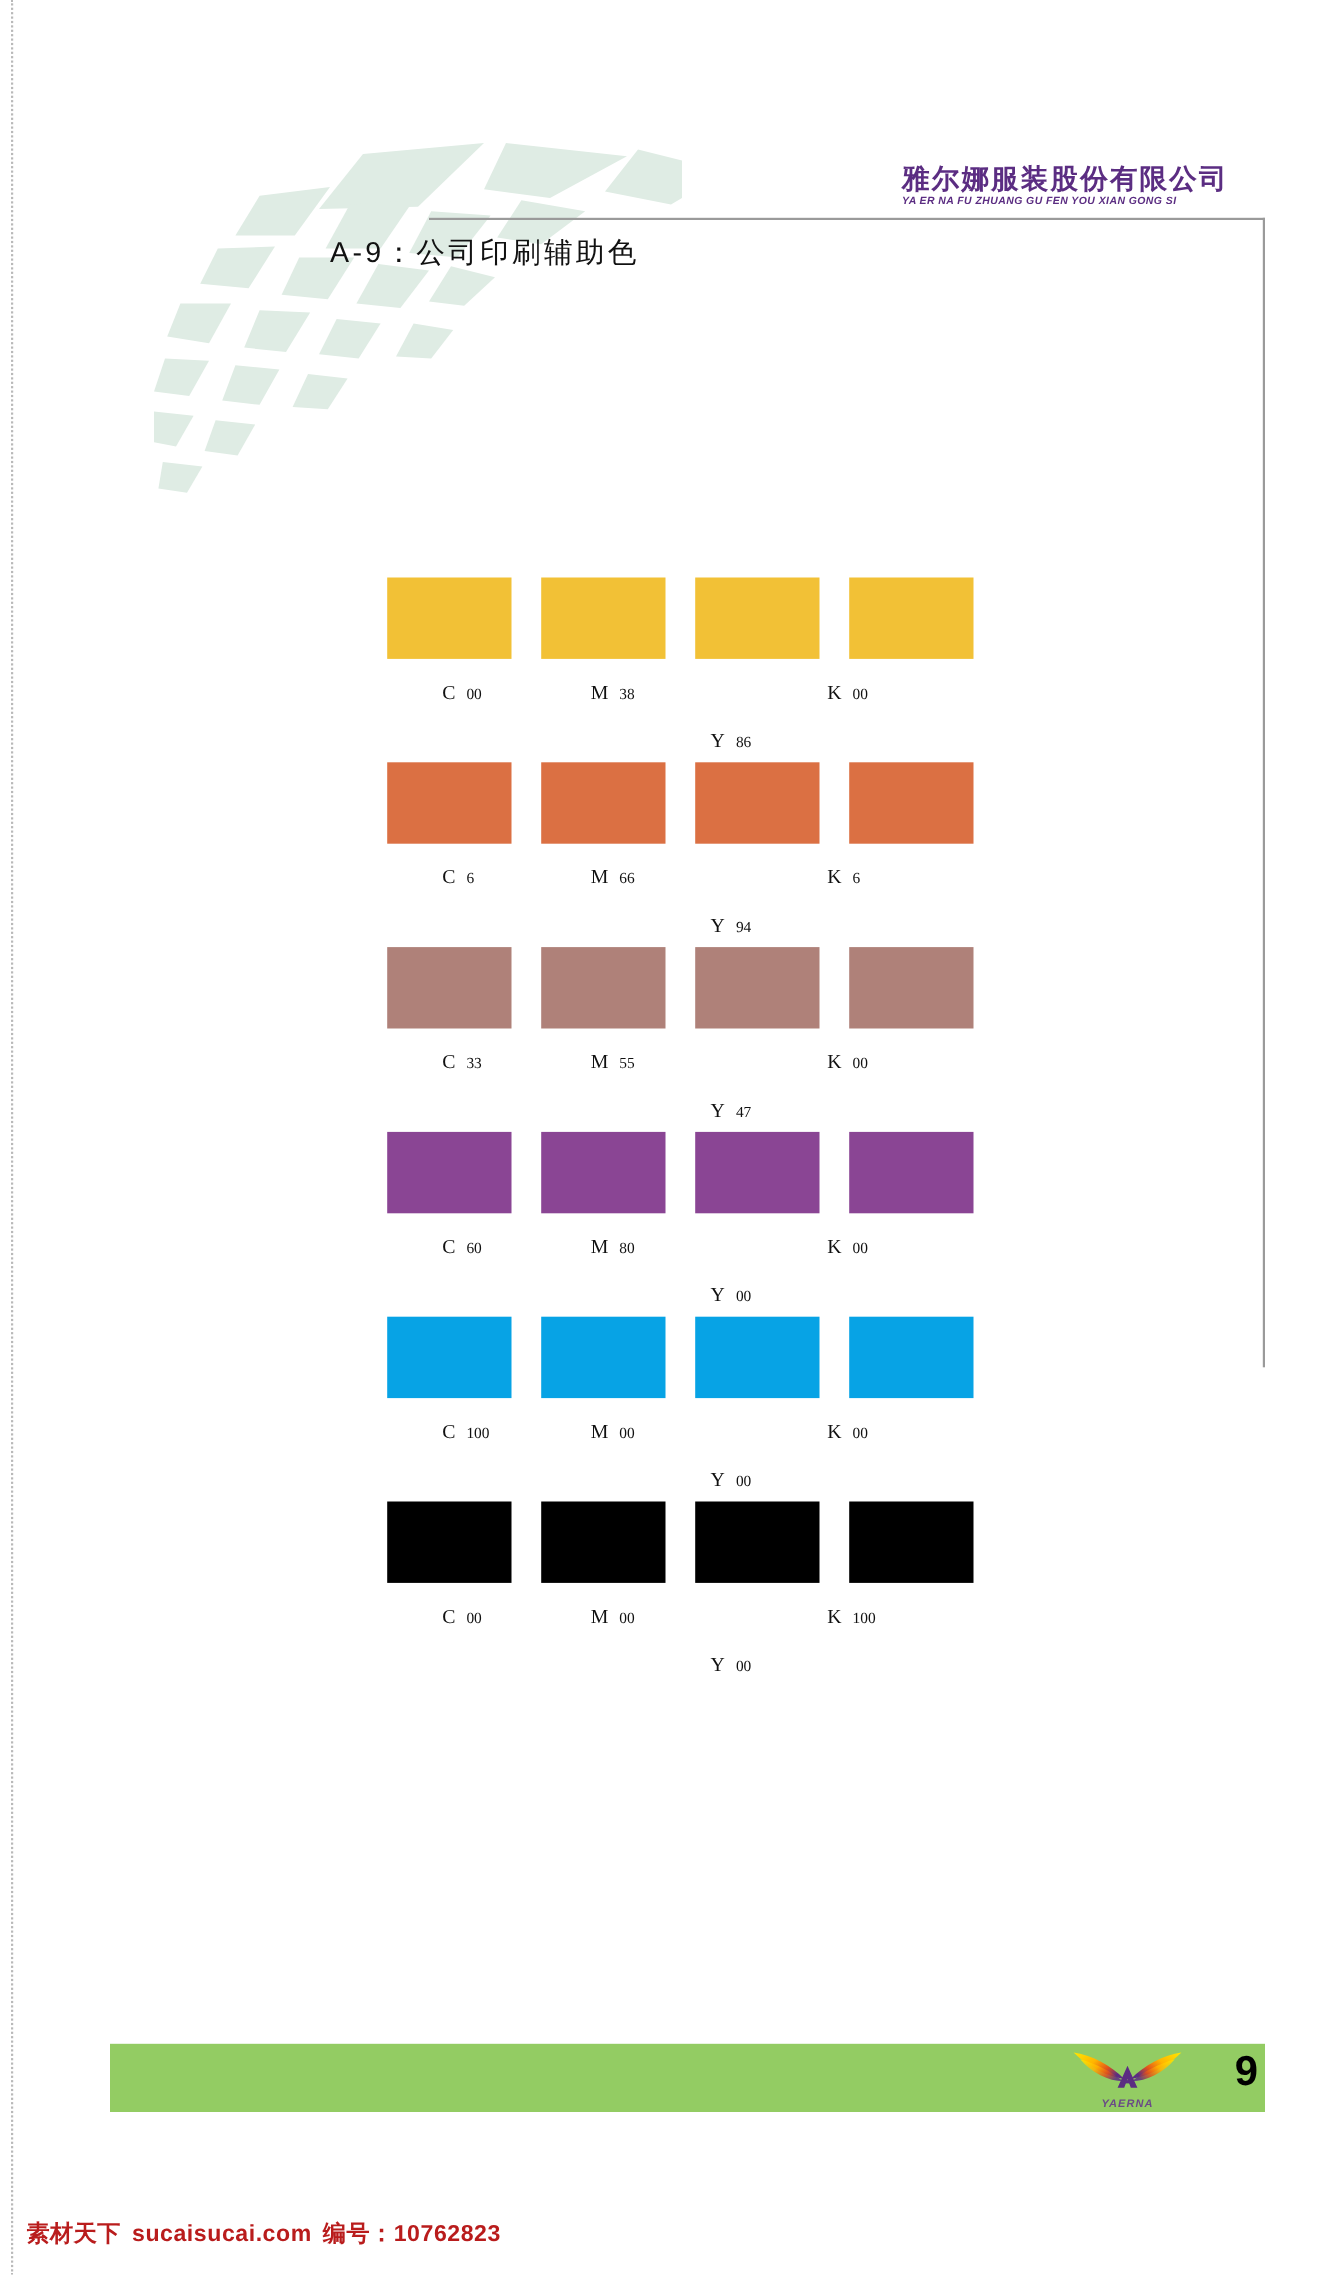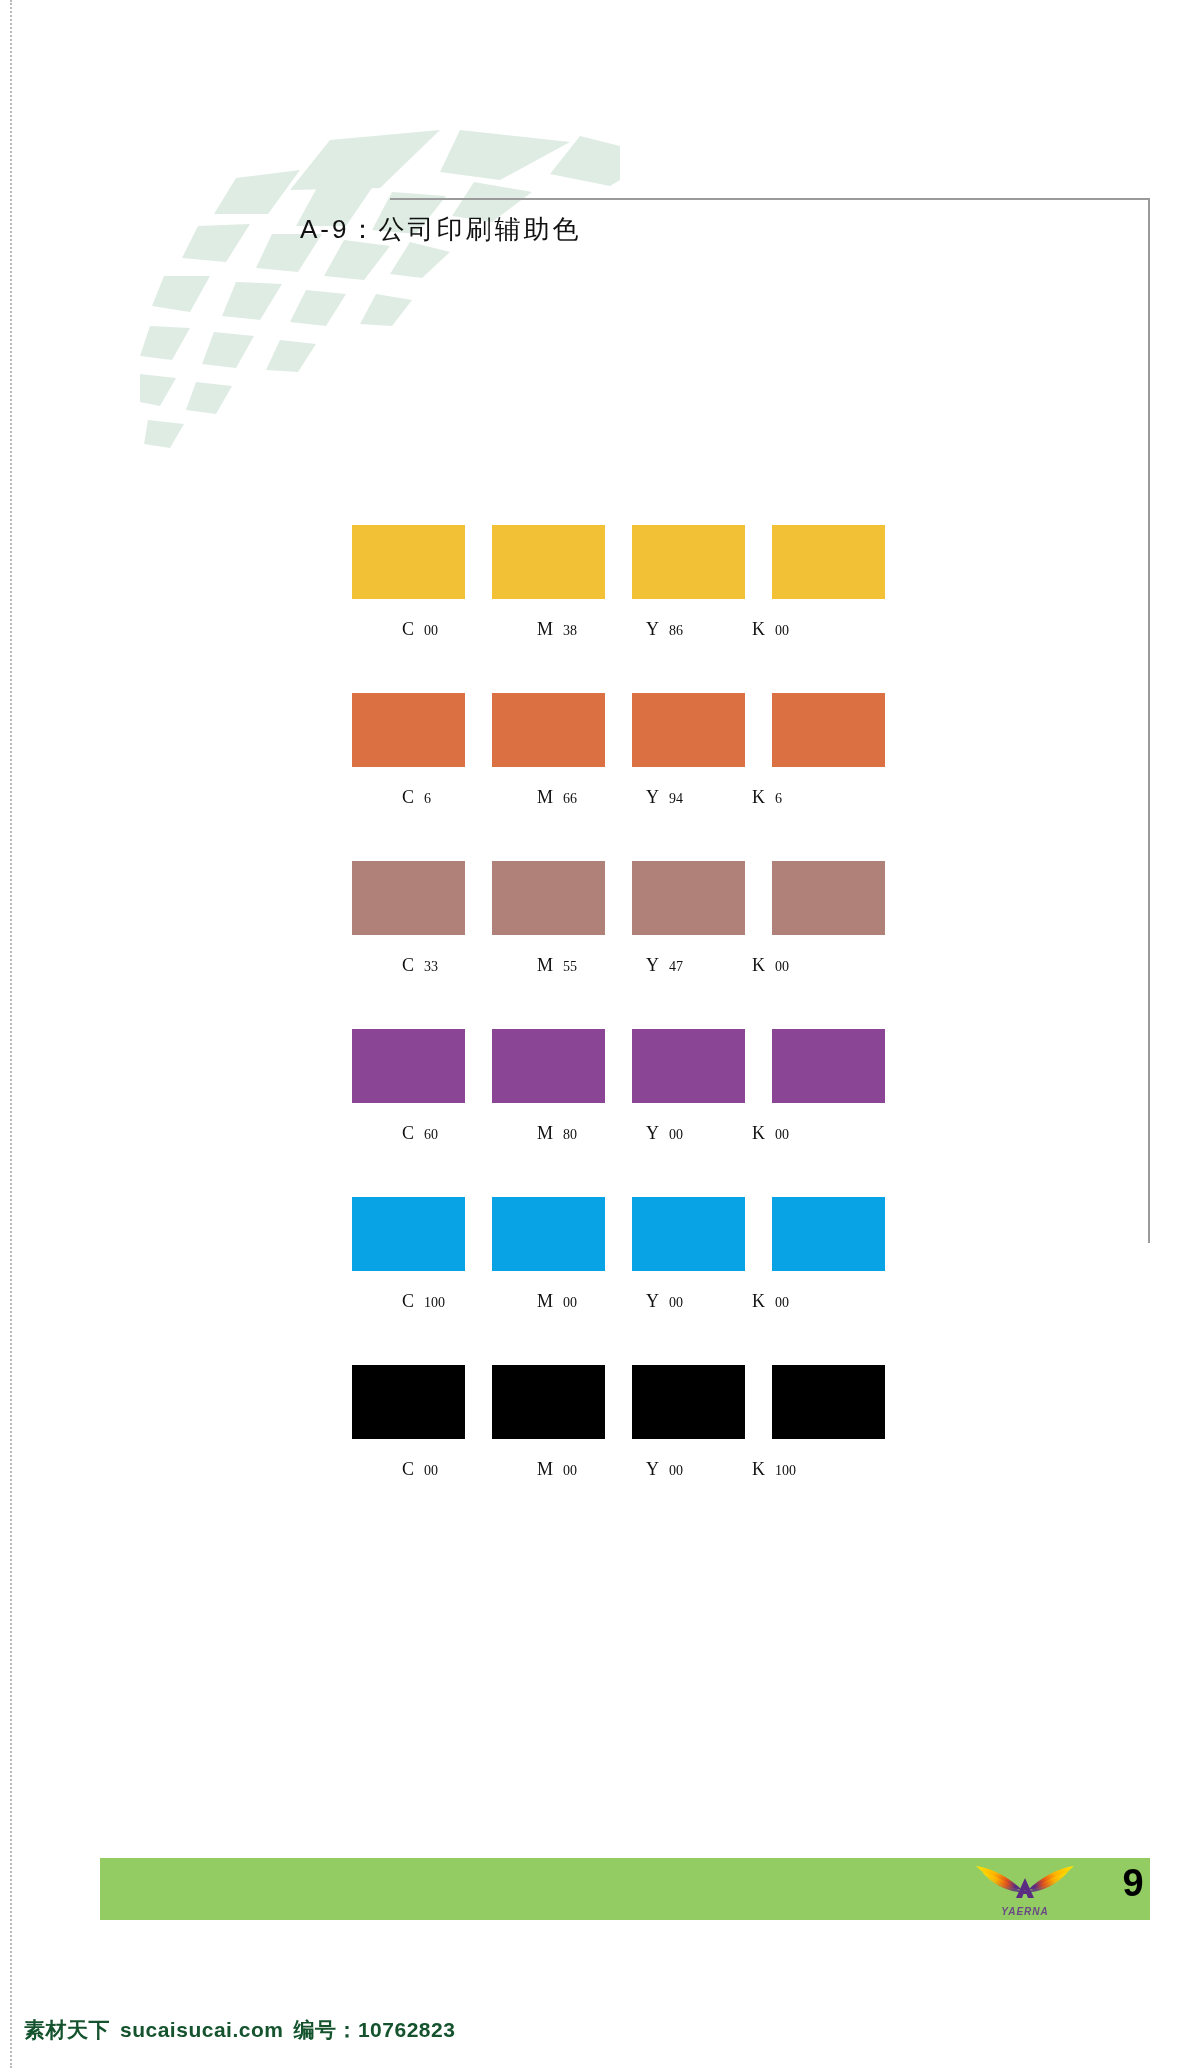--- a/index.html
+++ b/index.html
@@ -127,21 +127,21 @@
   }
   .cmyk-item .ch {
     font-size: 18px;
     margin-right: 10px;
   }
   .cmyk-item .vl {
     font-size: 14px;
   }
   .cmyk-item.c { left: 50px; }
   .cmyk-item.m { left: 185px; }
-  .cmyk-item.y { left: 294px; }
+  .cmyk-item.y { left: 294px; margin-top: 44px; }
   .cmyk-item.k { left: 400px; }
 
   
   .footer-bar {
     position: absolute;
     left: 100px;
     top: 1858px;
     width: 1050px;
     height: 62px;
     background: #93cc63;
@@ -176,21 +176,21 @@
   }
 
   
   .watermark {
     position: absolute;
     left: 24px;
     top: 2016px;
     font-family: "Liberation Sans", sans-serif;
     font-weight: bold;
     font-size: 21px;
-    color: #14532d;
+    color: #b91c1c;
     letter-spacing: 0.5px;
     white-space: nowrap;
   }
   .watermark .sep { display: inline-block; width: 10px; }
 </style>
 </head>
 <body>
 
 <div class="page">
 
@@ -215,20 +215,24 @@
       <polygon points="236,164 272,170 252,196 220,194"></polygon>
       <polygon points="10,196 50,198 32,230 0,226"></polygon>
       <polygon points="74,202 114,206 96,238 62,234"></polygon>
       <polygon points="140,210 176,214 158,242 126,240"></polygon>
       <polygon points="0,244 36,248 20,276 0,272"></polygon>
       <polygon points="56,252 92,256 76,284 46,280"></polygon>
       <polygon points="8,290 44,294 30,318 4,314"></polygon>
     </g>
   </svg>
 
+  <div class="brand-block">
+    <div class="brand-cn" style="color: rgb(91, 45, 130);">雅尔娜服装股份有限公司</div>
+    <div class="brand-py" style="color: rgb(91, 45, 130);">YA  ER  NA  FU  ZHUANG  GU  FEN  YOU  XIAN  GONG  SI</div>
+  </div>
   <div class="header-rule"></div>
   <div class="right-rule"></div>
 
   <div class="page-title">A-9：公司印刷辅助色</div>
 
   <div class="swatch-grid">
 
     <div class="swatch-row">
       <div class="swatch-strip">
         <div class="swatch" style="background: rgb(242, 193, 54);"></div>

